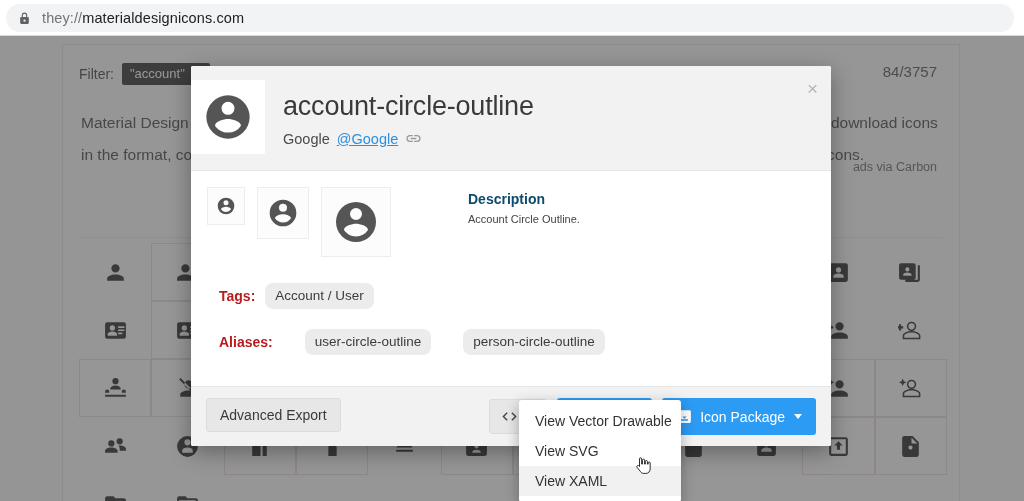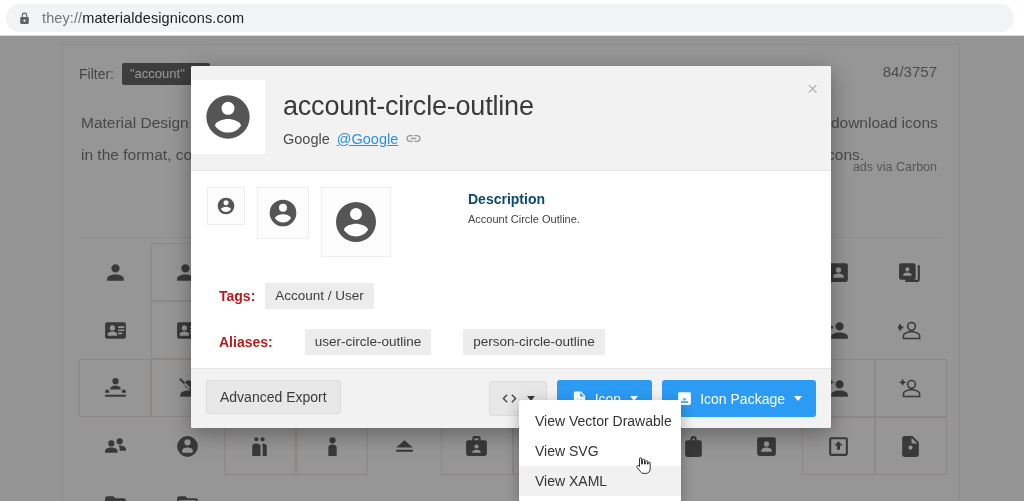--- a/index.html
+++ b/index.html
@@ -149,23 +149,23 @@
 
   .meta-row {
     display: flex; align-items: center; gap: 10px;
     margin-top: 26px;
   }
   .meta-label { font-size: 14px; font-weight: bold; color: #b91c1c; min-width: 0; }
   .meta-label.tags { margin-left: 12px; }
   .meta-label.aliases { margin-left: 12px; }
   .pill {
     background: #ececec; color: #3c3c3c; font-size: 13.5px;
-    padding: 5px 10px 6px 10px; border-radius: 1px;
-  }
-  .meta-row.aliases-row { margin-top: 20px; margin-bottom: 9px; gap: 32px; }
+    padding: 5px 10px 6px 10px; border-radius: 8px;
+  }
+  .meta-row.aliases-row { margin-top: 20px; margin-bottom: 27px; gap: 32px; }
 
   .modal-footer {
     background: #f2f2f2; border-top: 1px solid #e6e6e6;
     padding: 11px 15px; display: flex; align-items: flex-start;
     border-radius: 0 0 2px 2px;
   }
   .btn {
     font-family: "Liberation Sans", sans-serif;
     font-size: 14px; border-radius: 3px; cursor: pointer;
     display: inline-flex; align-items: center; gap: 7px;

